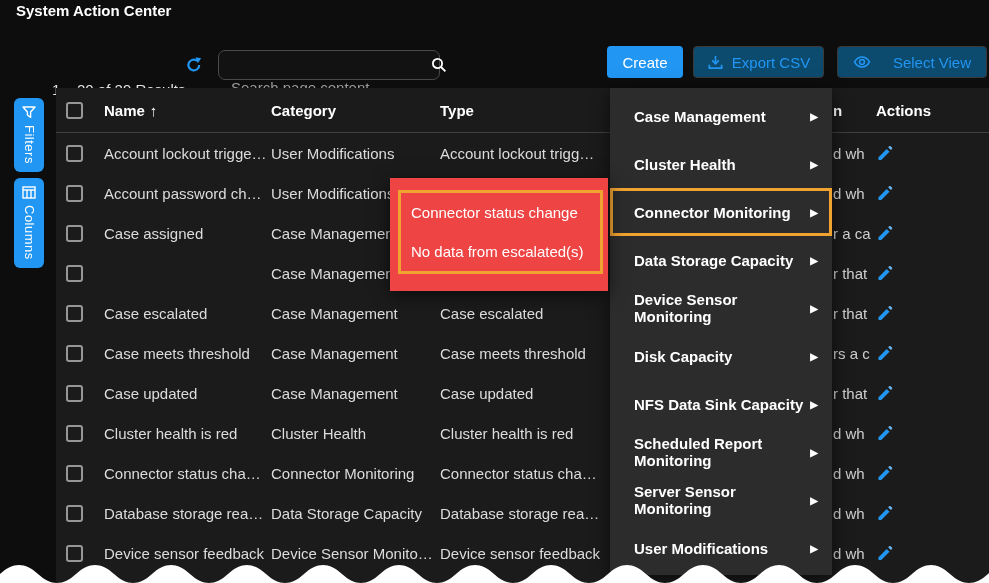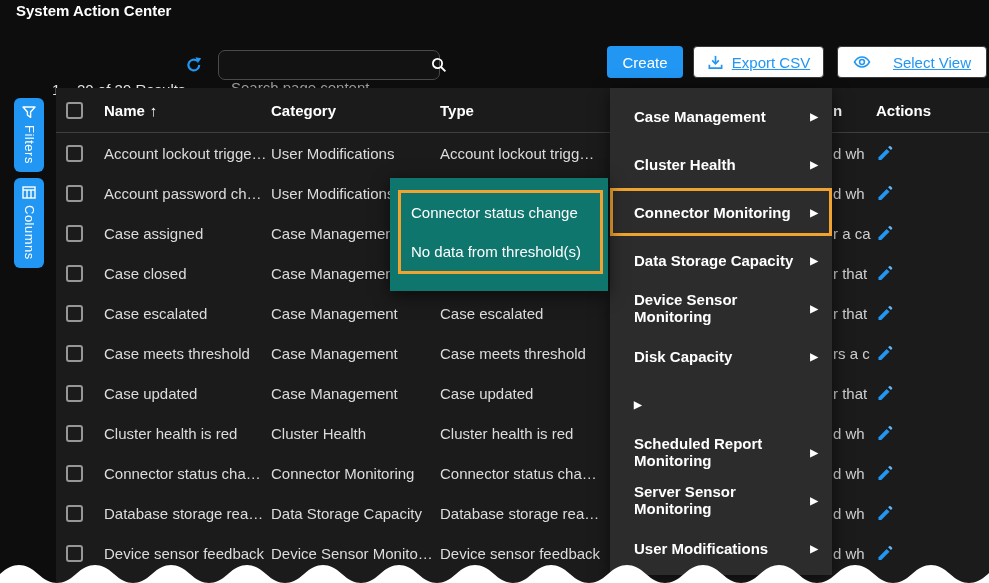--- a/index.html
+++ b/index.html
@@ -23,21 +23,21 @@
     flex:1; background:transparent; border:none; outline:none;
     color:#ddd; font-size:15px; font-family:"Liberation Sans", sans-serif;margin-top:45px;
   }
   .search-box input::placeholder { color:#9a9a9a; }
   .btn {
     position:absolute; top:46px; height:32px; border-radius:4px;
     display:flex; align-items:center; justify-content:center; gap:8px;
     font-size:15px; cursor:pointer; border:1px solid transparent;
   }
   .btn-primary { left:607px; width:76px; background:#2196f3; color:#fff; }
-  .btn-ghost { background:#ffffff; border-color:#3a3a3a; color:#2196f3;text-decoration:underline; }
+  .btn-ghost { background:#0c4a6e; border-color:#3a3a3a; color:#2196f3; }
   .btn-export { left:693px; width:131px; }
   .btn-view { left:837px; width:150px;gap:22px; }
 
   
   .table-panel { position:absolute; left:56px; top:88px; width:933px; height:495px; background:#1b1b1b; }
   .thead { position:relative; height:45px; border-bottom:1px solid #3f3f3f; }
   .row { position:relative; height:40px;padding-left:22px; }
   .cell { position:absolute; top:0; height:100%; display:flex; align-items:center; font-size:15px; color:#dcdcdc; white-space:nowrap; }
   .c-check { left:10px; }
   .c-name  { left:48px;  width:165px; }
@@ -69,21 +69,21 @@
     height:48px; display:flex; align-items:center; padding:0 14px 0 24px;
     font-size:15px; font-weight:600; color:#fff; cursor:pointer;
   }
   .menu-item .lbl { flex:1; }
   .menu-item .caret { font-size:10px; color:#fff; }
   .menu-item.highlight { border:3px solid #f0a330; padding:0 11px 0 21px; }
 
   
   .submenu {
     position:absolute; left:390px; top:178px; width:218px; height:113px;
-    background:#0f766e; box-shadow:0 4px 16px rgba(0,0,0,.6); z-index:6;
+    background:#ef4444; box-shadow:0 4px 16px rgba(0,0,0,.6); z-index:6;
   }
   .submenu-box {
     position:absolute; left:8px; top:12px; width:205px; height:84px;
     border:3px solid #f0a330;
   }
   .submenu-item {
     height:39px; display:flex; align-items:center; padding-left:10px;
     font-size:15px; font-weight:500; color:#fff; cursor:pointer;
   }
 
@@ -200,21 +200,20 @@
           <path d="M14.9 6.1l1.1-1.1c.4-.4.4-1 0-1.4l-1.4-1.4c-.4-.4-1-.4-1.4 0l-1.1 1.1 2.8 2.8z" fill="#64b5f6"></path>
         </svg>
       </span>
     </div>
   </div>
 
   <div class="row">
     <div class="cell c-check">
           <div class="checkbox"></div>
         </div>
-    <div class="cell c-name">Case closed</div>
     <div class="cell c-cat">Case Management</div>
     <div class="cell c-type"></div>
     <div class="cell c-desc">r that</div>
     <div class="cell c-act">
       <span class="pencil">
         <svg class="icon" width="18" height="18" viewBox="0 0 18 18">
           <path d="M2.5 13.2V16h2.8l8.2-8.2-2.8-2.8-8.2 8.2z" fill="#2196f3"></path>
           <path d="M14.9 6.1l1.1-1.1c.4-.4.4-1 0-1.4l-1.4-1.4c-.4-.4-1-.4-1.4 0l-1.1 1.1 2.8 2.8z" fill="#64b5f6"></path>
         </svg>
       </span>
@@ -394,20 +393,21 @@
     <span class="lbl">Device Sensor Monitoring</span>
     <span class="caret">▶</span>
   </div>
 
   <div class="menu-item">
     <span class="lbl">Disk Capacity</span>
     <span class="caret">▶</span>
   </div>
 
   <div class="menu-item">
+    <span class="lbl">NFS Data Sink Capacity</span>
     <span class="caret">▶</span>
   </div>
 
   <div class="menu-item">
     <span class="lbl">Scheduled Report Monitoring</span>
     <span class="caret">▶</span>
   </div>
 
   <div class="menu-item">
     <span class="lbl">Server Sensor Monitoring</span>
@@ -420,20 +420,20 @@
   </div>
 </div>
 
 <div class="submenu">
   <div class="submenu-box" id="submenu-items">
   <div class="submenu-item">
     <span>Connector status change</span>
   </div>
 
   <div class="submenu-item">
-    <span>No data from threshold(s)</span>
+    <span>No data from escalated(s)</span>
   </div>
 </div>
 </div>
 
 <svg class="torn-edge" viewBox="0 0 989 22" preserveAspectRatio="none">
   <path id="wave-path" fill="#ffffff" d="M0,13 c13,-12 25,-12 38,0 c13,12 25,12 38,0 c13,-12 25,-12 38,0 c13,12 25,12 38,0 c13,-12 25,-12 38,0 c13,12 25,12 38,0 c13,-12 25,-12 38,0 c13,12 25,12 38,0 c13,-12 25,-12 38,0 c13,12 25,12 38,0 c13,-12 25,-12 38,0 c13,12 25,12 38,0 c13,-12 25,-12 38,0 c13,12 25,12 38,0 c13,-12 25,-12 38,0 c13,12 25,12 38,0 c13,-12 25,-12 38,0 c13,12 25,12 38,0 c13,-12 25,-12 38,0 c13,12 25,12 38,0 c13,-12 25,-12 38,0 c13,12 25,12 38,0 c13,-12 25,-12 38,0 c13,12 25,12 38,0 c13,-12 25,-12 38,0 c13,12 25,12 38,0 c13,-12 25,-12 38,0 c13,12 25,12 38,0 L989,22 L0,22 Z"></path>
 </svg>
 
 </body></html>

